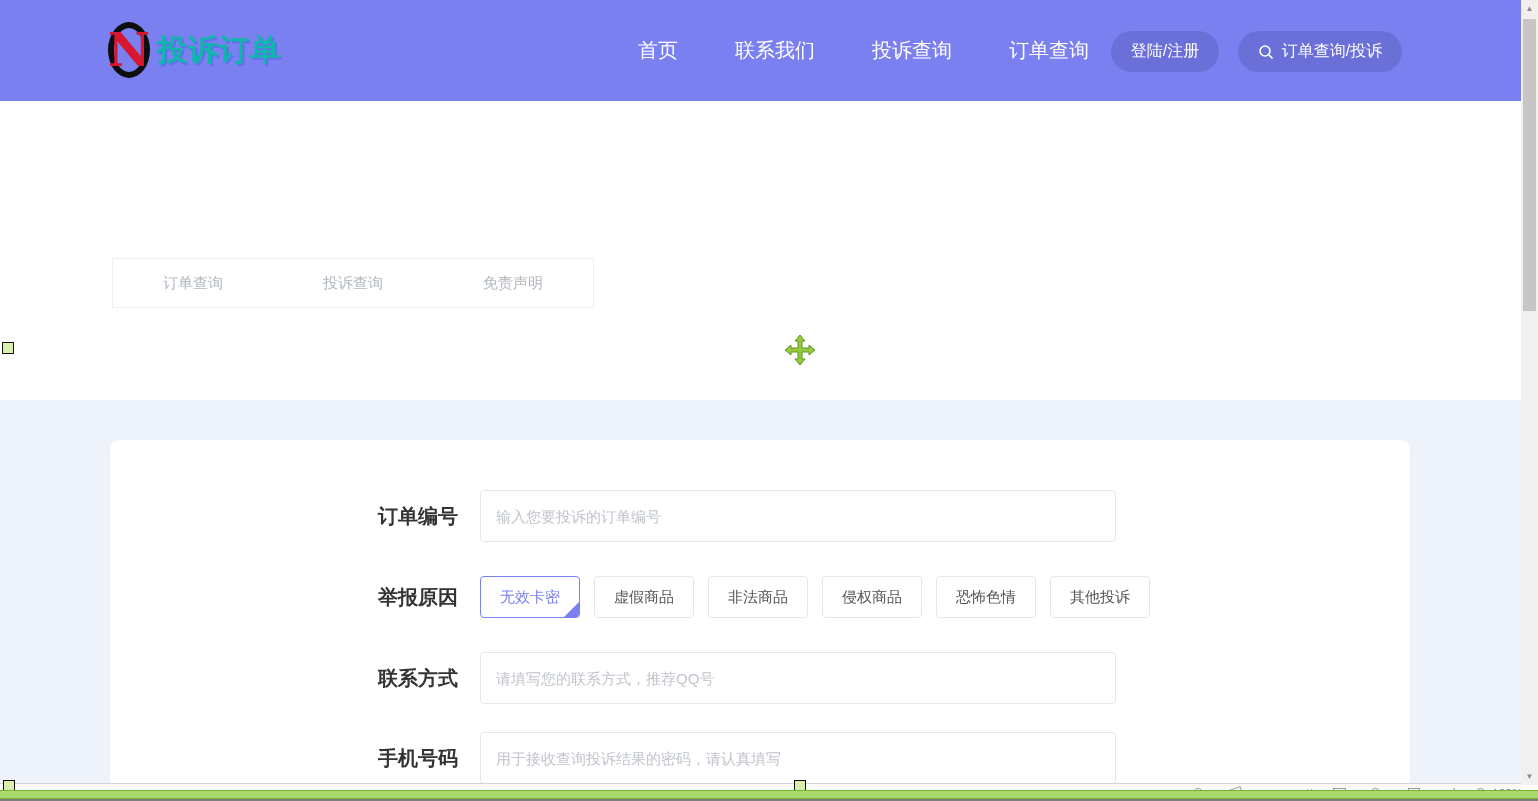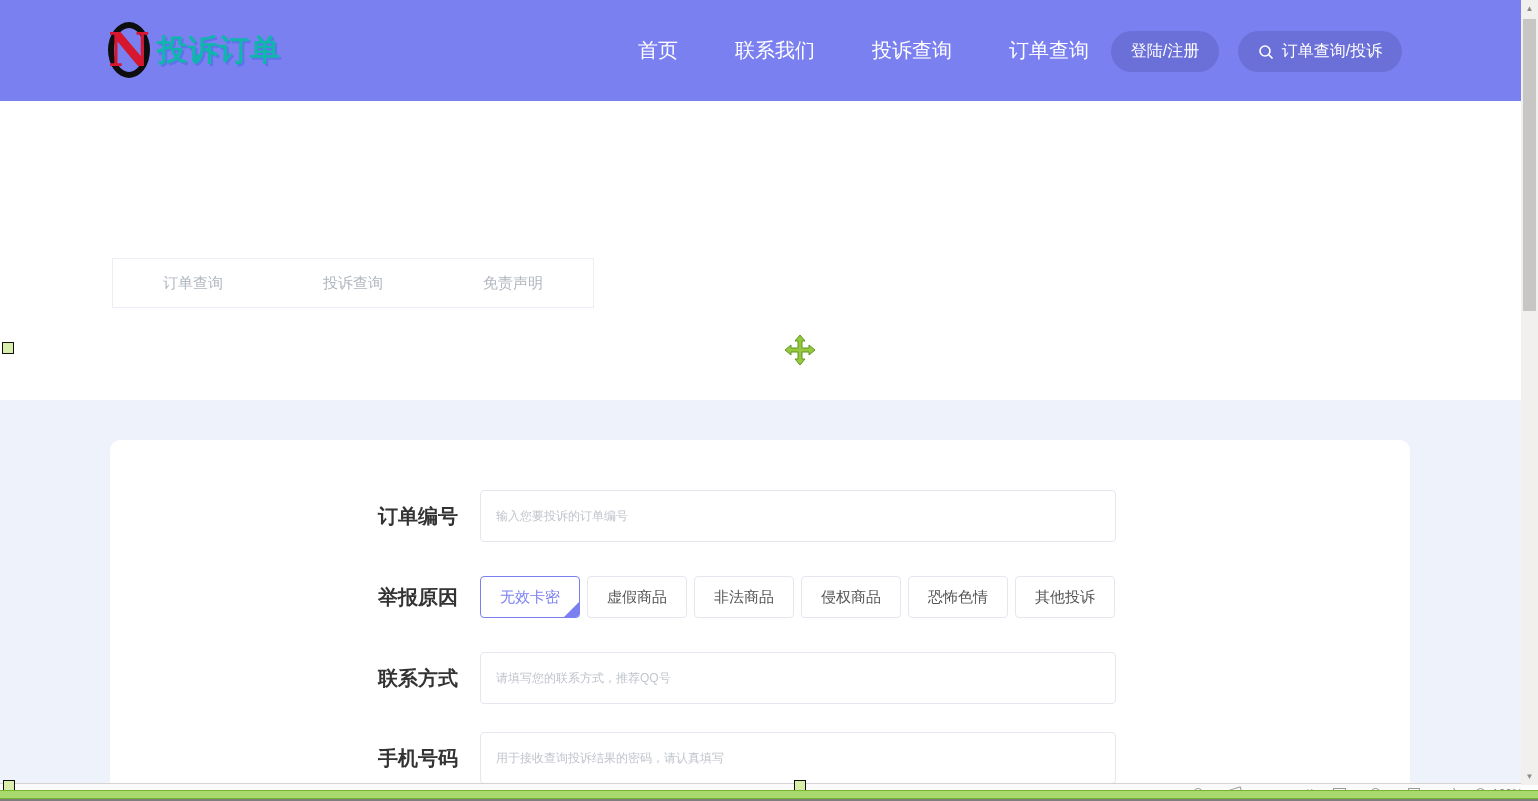--- a/index.html
+++ b/index.html
@@ -24,27 +24,27 @@
   .page-title { position:absolute; left:112px; top:78px; font-size:36px; font-weight:600; color:#303133; }
   .tabs { position:absolute; left:112px; top:157px; display:flex; background:#fff; border:1px solid #ebeef5; }
   .tab { width:160px; height:48px; line-height:48px; text-align:center; font-size:15px; color:#b1b7bf; cursor:pointer; }
   .tab.active { background:#7b80f0; color:#ffffff; }
 
   
   .lower { position:absolute; top:400px; left:0; width:100%; height:383px; background:#edf2fb; overflow:hidden; }
   .card { position:absolute; left:110px; top:40px; width:1300px; height:400px; background:#fff; border-radius:10px 10px 0 0; }
   .form-row { position:absolute; left:0; width:100%; }
   .row-label { position:absolute; left:0; width:348px; text-align:right; font-size:20px; font-weight:600; color:#333; }
-  .text-input { position:absolute; left:370px; top:0; width:636px; height:52px; border:1px solid #e4e7ed; border-radius:4px; padding:0 15px; font-size:12px; color:#333; font-family:inherit; outline:none; background:#fff; }
+  .text-input { position:absolute; left:370px; top:0; width:636px; height:52px; border:1px solid #e4e7ed; border-radius:4px; padding:0 15px; font-size:15px; color:#333; font-family:inherit; outline:none; background:#fff; }
   .text-input::placeholder { color:#c0c4cc; }
   .row-1 { top:50px; height:52px; }  .row-1 .row-label { line-height:52px; }
   .row-2 { top:136px; height:42px; } .row-2 .row-label { line-height:42px; }
   .row-3 { top:212px; height:52px; } .row-3 .row-label { line-height:52px; }
   .row-4 { top:292px; height:52px; } .row-4 .row-label { line-height:52px; }
-  .reasons { position:absolute; left:370px; top:0; display:flex; gap:7px; }
+  .reasons { position:absolute; left:370px; top:0; display:flex; gap:14px; }
   .reason-btn { position:relative; overflow:hidden; width:100px; height:42px; border:1px solid #e4e7ed; border-radius:4px; background:#fff; font-size:15px; color:#555; font-family:inherit; cursor:pointer; }
   .reason-btn.selected { border-color:#7b80f0; color:#7b80f0; }
   .reason-btn.selected::after { content:""; position:absolute; right:-1px; bottom:-1px; width:0; height:0; border-left:17px solid transparent; border-bottom:17px solid #7b80f0; }
 
   
   .vscroll { position:absolute; right:0; top:0; width:17px; height:785px; background:#f1f0ee; z-index:40; }
   .vscroll-btn { position:absolute; left:0; width:17px; height:17px; display:flex; align-items:center; justify-content:center; font-size:8px; color:#8b8b8b; cursor:pointer; }
   .vscroll-up { top:0; }
   .vscroll-down { bottom:0; }
   .vscroll-thumb { position:absolute; left:2px; top:19px; width:13px; height:292px; background:#c8c6c4; cursor:pointer; }

